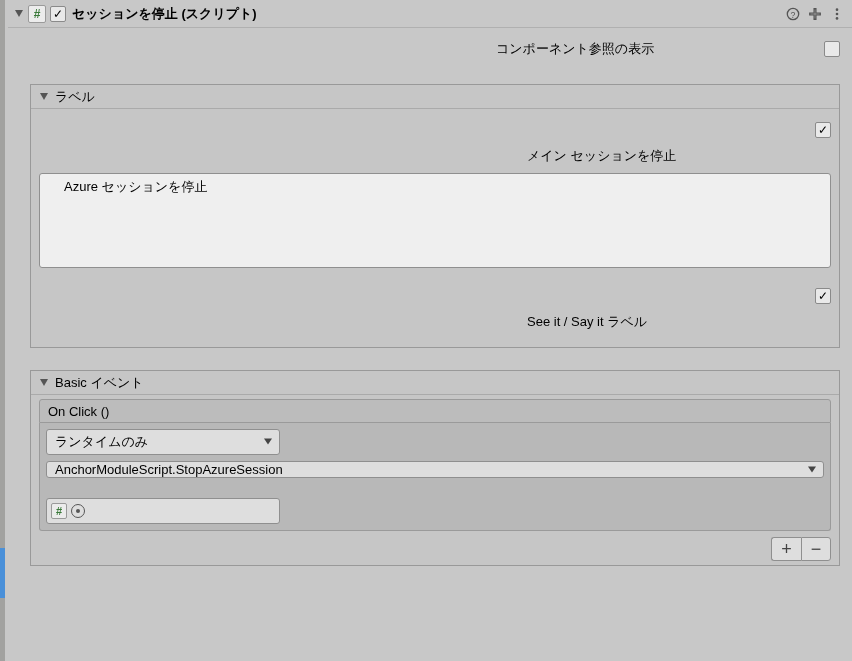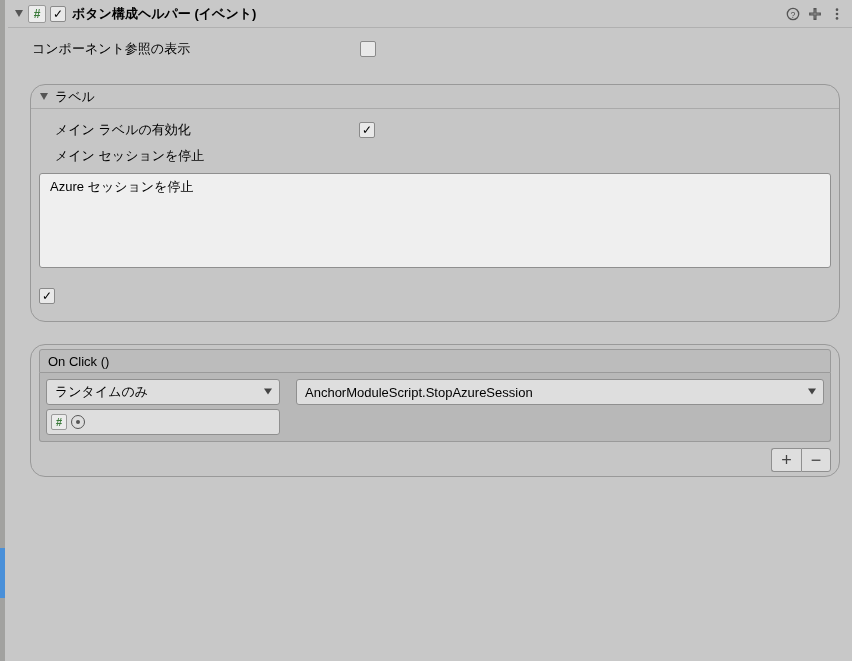--- a/index.html
+++ b/index.html
@@ -81,30 +81,31 @@
 
   
   .props {
     padding: 6px 12px 10px 12px;
   }
   .row {
     display: flex;
     align-items: center;
     min-height: 22px;
     margin: 4px 0;
+    justify-content: flex-end;
   }
   .row .label {
     width: 340px;
     padding-left: 12px;
   }
 
   
   .section {
     border: 1px solid #999;
-    border-radius: 15px;
+    border-radius: 0;
     background: #c6c6c6;
     margin: 8px 4px;
   }
   .section-header {
     display: flex;
     align-items: center;
     height: 24px;
     padding: 0 8px;
     gap: 6px;
     border-bottom: 1px solid #aaa;
@@ -116,21 +117,21 @@
     width: 320px;
     padding-left: 16px;
   }
 
   .textarea {
     width: 100%;
     height: 95px;
     border: 1px solid #8f8f8f;
     border-radius: 3px;
     background: #efefef;
-    padding: 4px 10px;
+    padding: 4px 24px;
     resize: none;
     font-family: inherit;
     font-size: 13px;
     margin-top: 2px;
   }
 
   
   .event-title-bar {
     height: 24px;
     background: #bcbcbc;
@@ -144,22 +145,23 @@
   .event-body {
     border: 1px solid #9a9a9a;
     border-top: none;
     border-radius: 0 0 3px 3px;
     background: #b8b8b8;
     margin: 0 4px;
     padding: 6px;
   }
   .event-row1 {
     display: flex;
-    gap: 16px;
-    margin-bottom: 4px;
+    gap: 6px;
+    margin-bottom: 20px;
+    flex-direction: column;
   }
   .dropdown {
     height: 26px;
     background: #dedede;
     border: 1px solid #8f8f8f;
     border-radius: 3px;
     display: flex;
     align-items: center;
     padding: 0 22px 0 8px;
     position: relative;
@@ -227,21 +229,21 @@
 <div class="panel">
 
   <div class="comp-header">
     <span class="foldout">
       <svg width="10" height="10" viewBox="0 0 10 10">
           <polygon points="1,1 9,1 5,8" fill="#555"></polygon>
         </svg>
     </span>
     <span class="script-icon">#</span>
     <span class="chk">✓</span>
-    <span class="comp-title">ボタン構成ヘルパー (イベント)</span>
+    <span class="comp-title">セッションを停止 (スクリプト)</span>
     <span class="spacer"></span>
     <span class="hdr-icon">
       <svg width="14" height="14" viewBox="0 0 16 16">
           <circle cx="8" cy="8" r="6.5" fill="none" stroke="#555" stroke-width="1.5"></circle>
           <text x="8" y="12" text-anchor="middle" font-size="10" fill="#555" font-family="Arial">?</text>
         </svg>
     </span>
     <span class="hdr-icon">
       <svg width="14" height="14" viewBox="0 0 16 16">
           <path d="M2 7h5V2h2v5h5v2H9v5H7V9H2z" fill="none" stroke="#555" stroke-width="1.5"></path>
@@ -268,39 +270,49 @@
       <div class="section-header">
         <span class="foldout">
           <svg width="10" height="10" viewBox="0 0 10 10">
               <polygon points="1,1 9,1 5,8" fill="#555"></polygon>
             </svg>
         </span>
         <span>ラベル</span>
       </div>
       <div class="section-body">
         <div class="row">
-          <span class="label">メイン ラベルの有効化</span>
           <span class="chk">✓</span>
         </div>
         <div class="row">
           <span class="label">メイン セッションを停止</span>
         </div>
         <textarea class="textarea" style="">Azure セッションを停止</textarea>
 
         <div style="height:10px"></div>
 
         <div class="row">
           <span class="chk">✓</span>
+        </div>
+        <div class="row">
+          <span class="label">See it / Say it ラベル</span>
         </div>
       </div>
     </div>
   </div>
 
   <div class="section-outer">
     <div class="section">
+      <div class="section-header">
+        <span class="foldout">
+          <svg width="10" height="10" viewBox="0 0 10 10">
+              <polygon points="1,1 9,1 5,8" fill="#555"></polygon>
+            </svg>
+        </span>
+        <span>Basic イベント</span>
+      </div>
       <div style="padding:4px 4px 4px 4px;text-align:right;">
         <div class="event-title-bar">
           <span>On Click ()</span>
         </div>
         <div class="event-body">
           <div class="event-row1">
             <div class="dropdown small">
               <span>ランタイムのみ</span>
               <span class="dd-arrow">
                 <svg width="10" height="10" viewBox="0 0 10 10">

